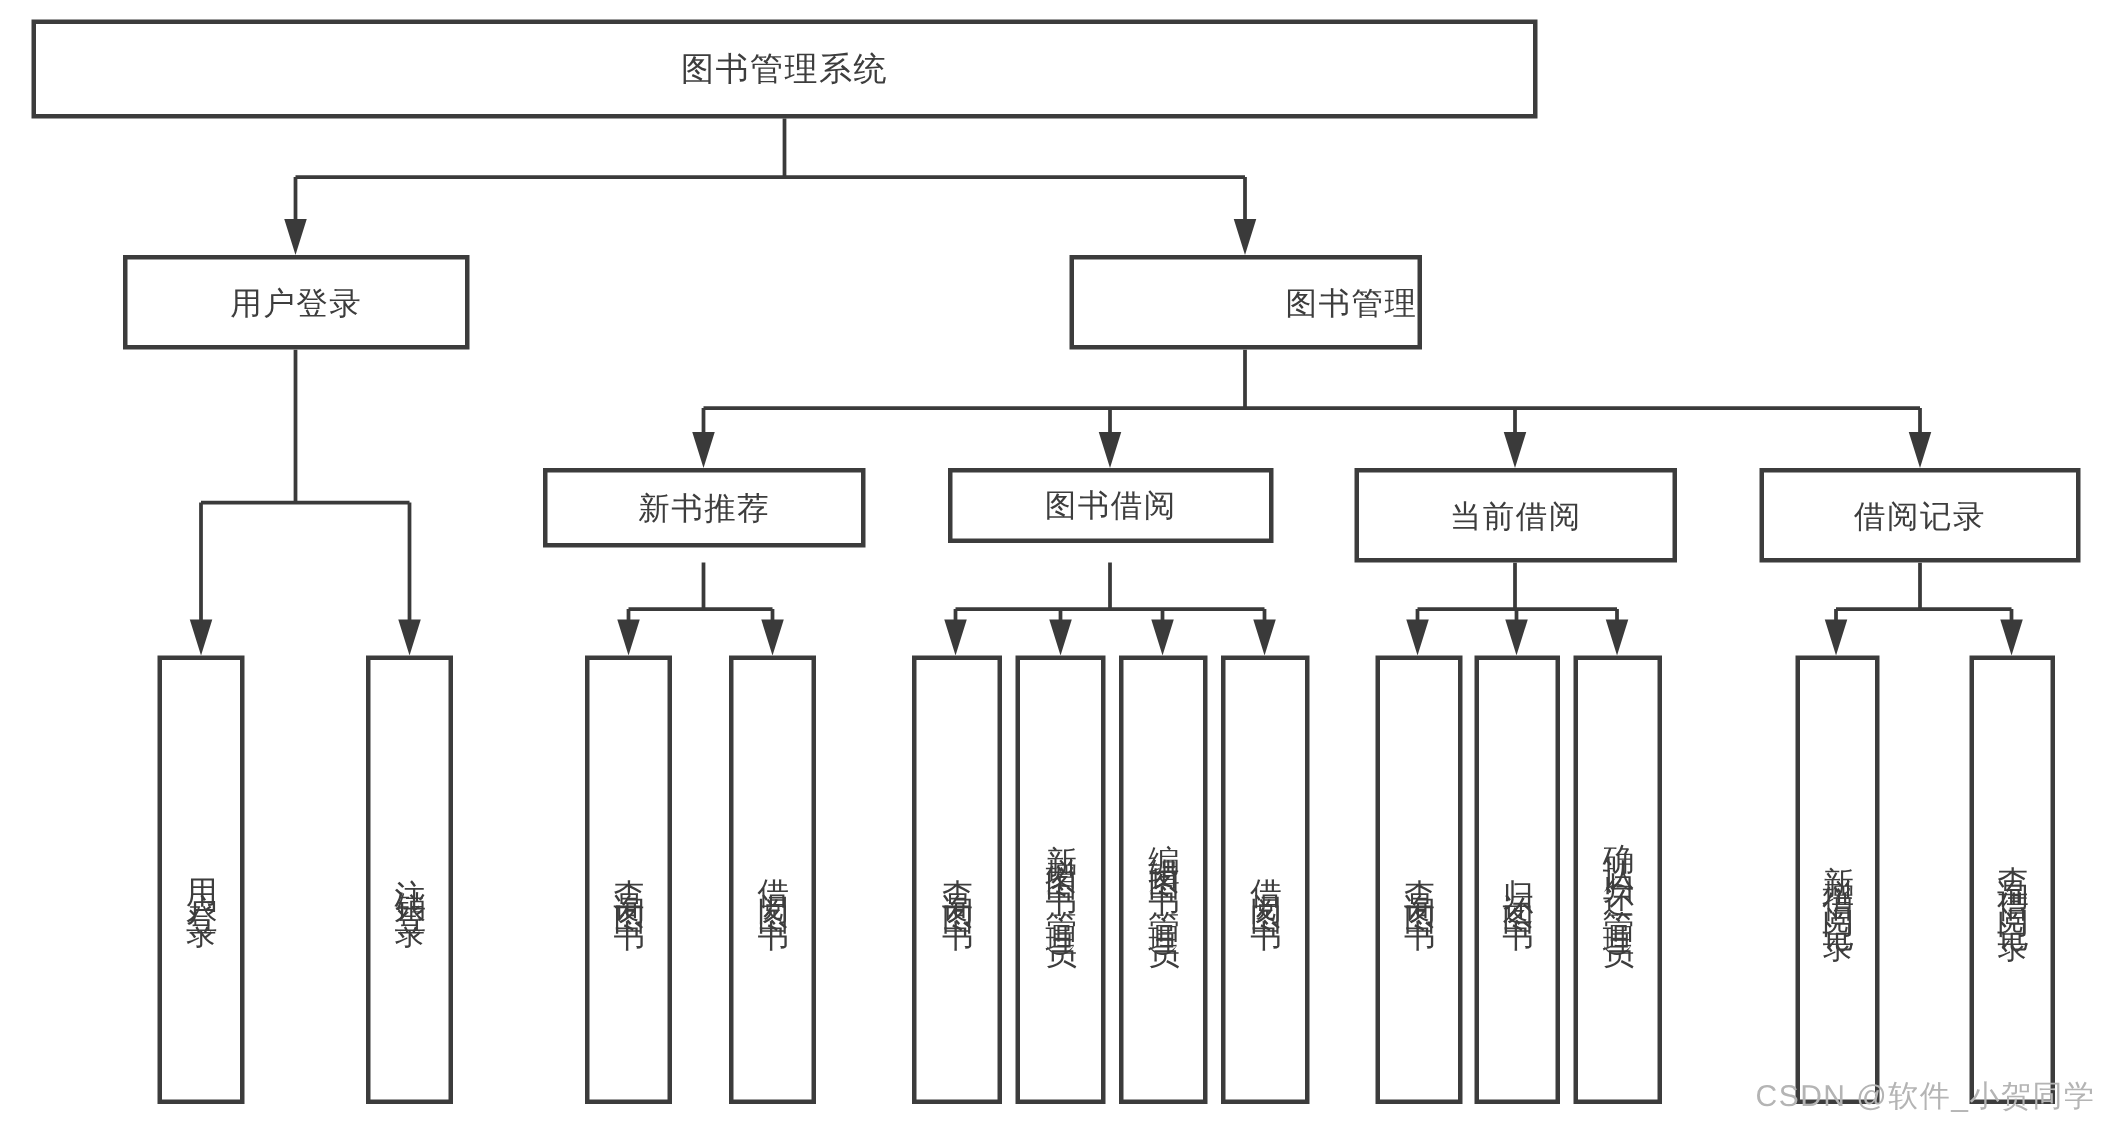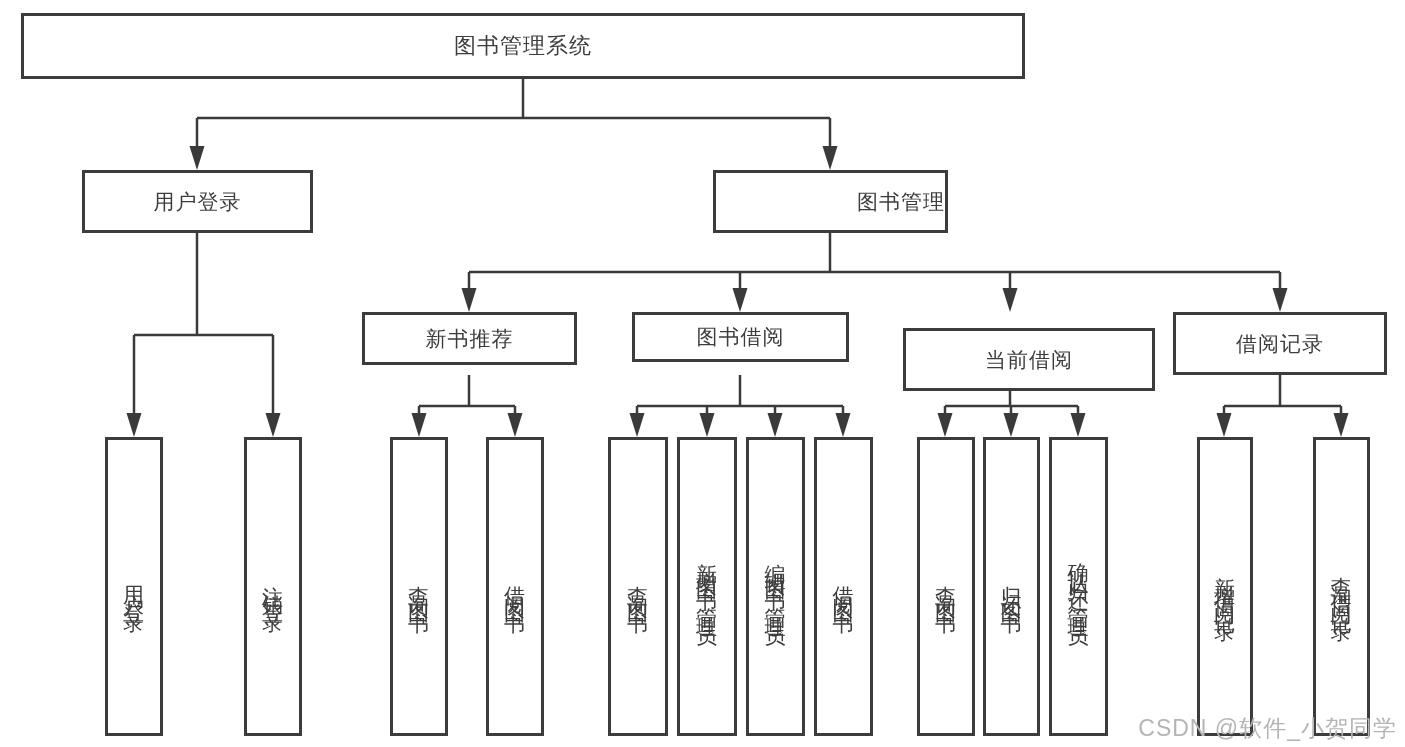--- a/index.html
+++ b/index.html
@@ -16,21 +16,21 @@
   .h-box{font-size:21px;letter-spacing:1px;}
   .v-box{font-size:21px;}
   .v-box .vtext{
     writing-mode:vertical-rl;text-orientation:mixed;
     letter-spacing:9px;line-height:1;white-space:nowrap;
   }
   .root-box{font-size:22px;}
   #connector-layer{position:absolute;left:0;top:0;}
   #watermark{
     position:absolute;right:8px;bottom:3px;
-    font-size:23px;color:#b4b4b4;letter-spacing:1px;
+    font-size:20px;color:#b4b4b4;letter-spacing:1px;
   }
 </style>
 </head>
 <body>
 
 <div id="stage">
 
   <svg id="connector-layer" width="1405" height="747" viewBox="0 0 1405 747">
     <g stroke="#3a3a3a" stroke-width="2.5" fill="none">
 
@@ -110,21 +110,21 @@
   <div class="box h-box" style="left:713px;top:170px;width:235px;height:63px;justify-content:flex-end;">
     <span>图书管理</span>
   </div>
 
   <div class="box h-box" style="left:362px;top:312px;width:215px;height:53px;">
     <span>新书推荐</span>
   </div>
   <div class="box h-box" style="left:632px;top:312px;width:217px;height:50px;">
     <span>图书借阅</span>
   </div>
-  <div class="box h-box" style="left:903px;top:312px;width:252px;height:63px;margin-top:16px;">
+  <div class="box h-box" style="left:903px;top:312px;width:215px;height:63px;">
     <span>当前借阅</span>
   </div>
   <div class="box h-box" style="left:1173px;top:312px;width:214px;height:63px;">
     <span>借阅记录</span>
   </div>
 
   <div class="box v-box" style="left:105px;top:437px;width:58px;height:299px;">
     <span class="vtext">用户登录</span>
   </div>
   <div class="box v-box" style="left:244px;top:437px;width:58px;height:299px;">

